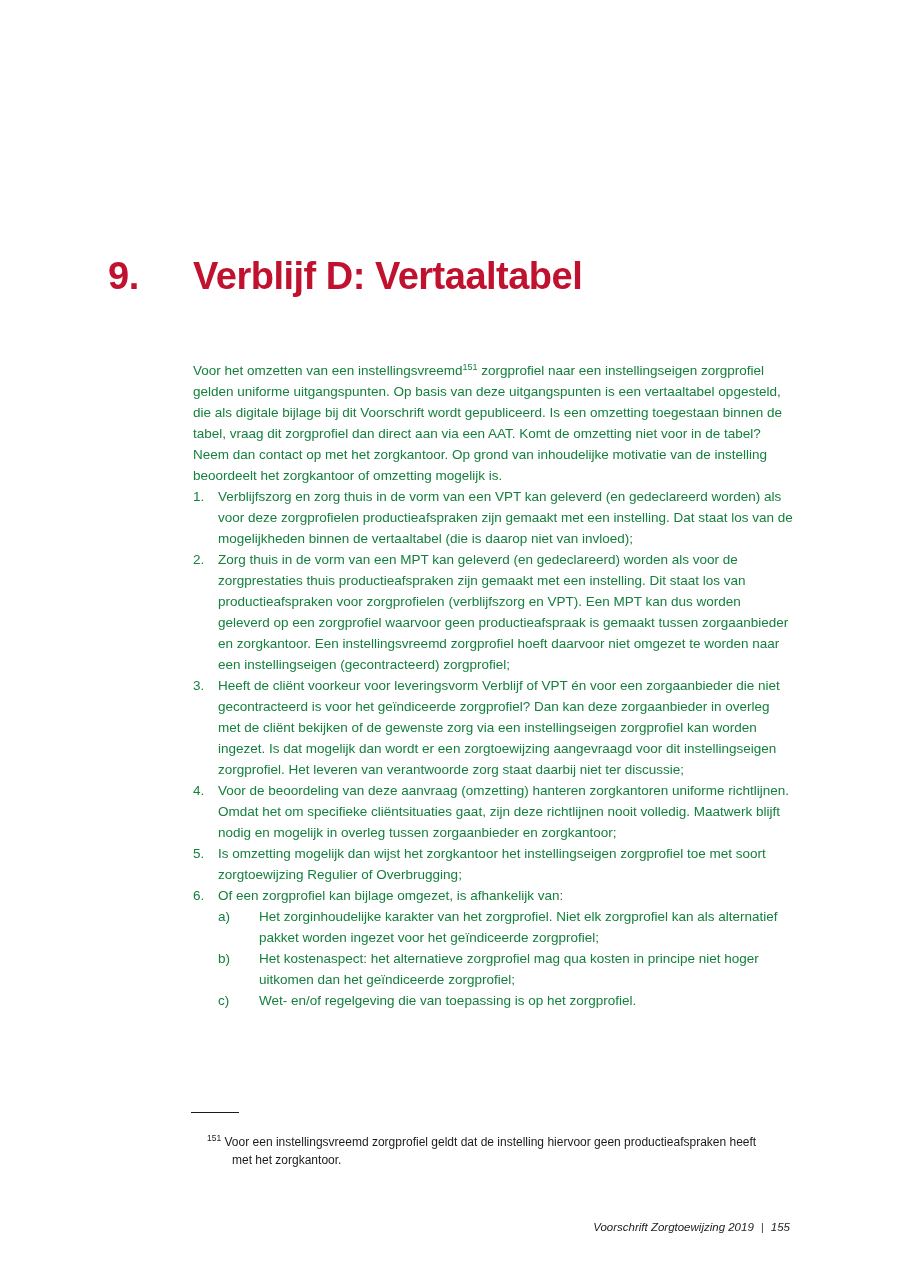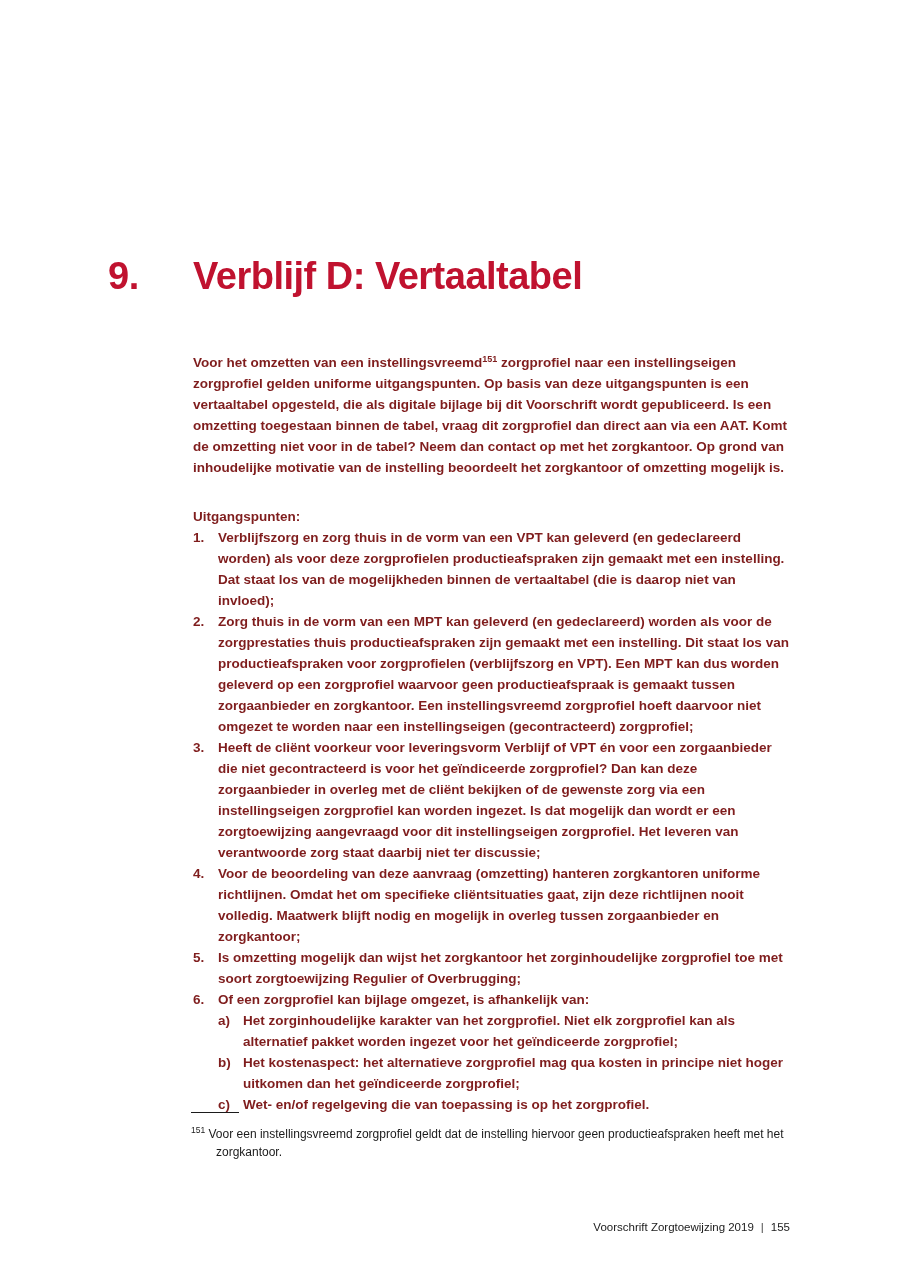--- a/index.html
+++ b/index.html
@@ -23,91 +23,90 @@
     font-size: 38px;
     letter-spacing: -0.5px;
     line-height: 1.1;
   }
   .chapter-number { width: 85px; flex: 0 0 85px; }
   .chapter-title { flex: 1; }
 
   
   .content {
     position: absolute;
-    top: 352px; left: 193px;
+    top: 360px; left: 193px;
     width: 600px;
     font-size: 13.5px;
     line-height: 21px;
-    color: #7f1d1d;
-    font-weight: bold;
+    color: #15803d;
   }
   .intro { margin: 0; }
   sup.fnref {
     font-size: 9px;
     line-height: 0;
     vertical-align: super;
   }
   .list-header { margin-top: 28px; }
 
   .num-list { margin-top: 0; }
   .list-item { display: flex; }
   .item-marker { flex: 0 0 25px; }
   .item-text { flex: 1; }
 
   .sub-list { margin-left: 25px; }
   .sub-item { display: flex; }
   .sub-marker { flex: 0 0 25px; }
-  .sub-text { flex: 1; }
+  .sub-text { flex: 1; margin-left: 16px; }
 
   
   .footnote-block {
     position: absolute;
     top: 1112px; left: 191px;
     width: 600px;
     font-size: 12px;
     line-height: 18px;
     color: #1b1b1b;
   }
   .footnote-rule {
     width: 48px; height: 0;
     border-top: 1.5px solid #1b1b1b;
     margin-bottom: 8px;
   }
   .footnote-text {
     padding-left: 25px;
     text-indent: -25px;
-    margin: 0;
+    margin: 16px;
   }
   .footnote-text sup { font-size: 8.5px; }
 
   
   .page-footer {
     position: absolute;
     top: 1221px; right: 110px;
     font-size: 11.5px;
     color: #1b1b1b;
     white-space: nowrap;
+    font-style: italic;
   }
   .footer-sep { margin: 0 7px; color: #444; }
 </style>
 </head>
 <body>
 
 <div class="page">
 
   <div class="chapter-heading">
     <span class="chapter-number">9.</span>
     <span class="chapter-title">Verblijf D: Vertaaltabel</span>
   </div>
 
   <div class="content">
 
     <p class="intro"><span>Voor het omzetten van een instellingsvreemd</span><sup class="fnref">151</sup><span> zorgprofiel naar een instellingseigen zorgprofiel gelden uniforme uitgangspunten. Op basis van deze uitgangspunten is een vertaaltabel opgesteld, die als digitale bijlage bij dit Voorschrift wordt gepubliceerd. Is een omzetting toegestaan binnen de tabel, vraag dit zorgprofiel dan direct aan via een AAT. Komt de omzetting niet voor in de tabel? Neem dan contact op met het zorgkantoor. Op grond van inhoudelijke motivatie van de instelling beoordeelt het zorgkantoor of omzetting mogelijk is.</span></p>
 
-    <div class="list-header">Uitgangspunten:</div>
 
     <div class="num-list">
 
       <div class="list-item">
         <span class="item-marker">1.</span>
         <span class="item-text">Verblijfszorg en zorg thuis in de vorm van een VPT kan geleverd (en gedeclareerd worden) als voor deze zorgprofielen productieafspraken zijn gemaakt met een instelling. Dat staat los van de mogelijkheden binnen de vertaaltabel (die is daarop niet van invloed);</span>
       </div>
 
       <div class="list-item">
         <span class="item-marker">2.</span>
@@ -119,21 +118,21 @@
         <span class="item-text">Heeft de cliënt voorkeur voor leveringsvorm Verblijf of VPT én voor een zorgaanbieder die niet gecontracteerd is voor het geïndiceerde zorgprofiel? Dan kan deze zorgaanbieder in overleg met de cliënt bekijken of de gewenste zorg via een instellingseigen zorgprofiel kan worden ingezet. Is dat mogelijk dan wordt er een zorgtoewijzing aangevraagd voor dit instellingseigen zorgprofiel. Het leveren van verantwoorde zorg staat daarbij niet ter discussie;</span>
       </div>
 
       <div class="list-item">
         <span class="item-marker">4.</span>
         <span class="item-text">Voor de beoordeling van deze aanvraag (omzetting) hanteren zorgkantoren uniforme richtlijnen. Omdat het om specifieke cliëntsituaties gaat, zijn deze richtlijnen nooit volledig. Maatwerk blijft nodig en mogelijk in overleg tussen zorgaanbieder en zorgkantoor;</span>
       </div>
 
       <div class="list-item">
         <span class="item-marker">5.</span>
-        <span class="item-text">Is omzetting mogelijk dan wijst het zorgkantoor het zorginhoudelijke zorgprofiel toe met soort zorgtoewijzing Regulier of Overbrugging;</span>
+        <span class="item-text">Is omzetting mogelijk dan wijst het zorgkantoor het instellingseigen zorgprofiel toe met soort zorgtoewijzing Regulier of Overbrugging;</span>
       </div>
 
       <div class="list-item">
         <span class="item-marker">6.</span>
         <span class="item-text">Of een zorgprofiel kan bijlage omgezet, is afhankelijk van:</span>
       </div>
 
       <div class="sub-list">
         <div class="sub-item">
           <span class="sub-marker">a)</span>

